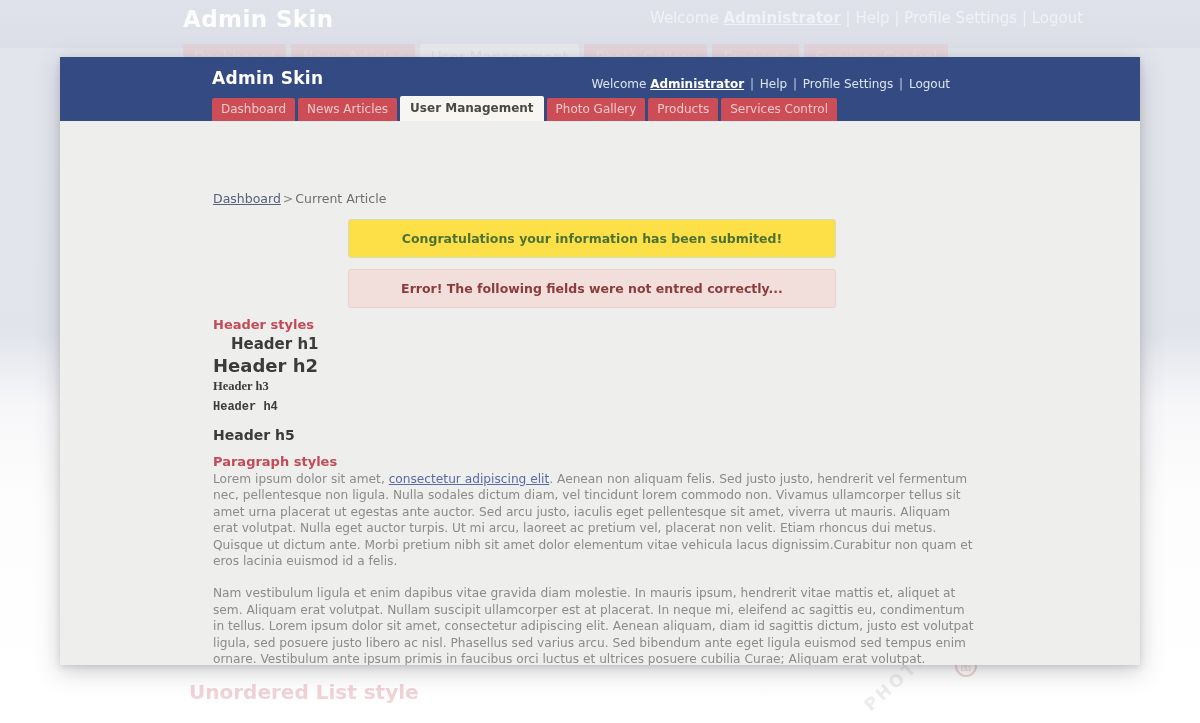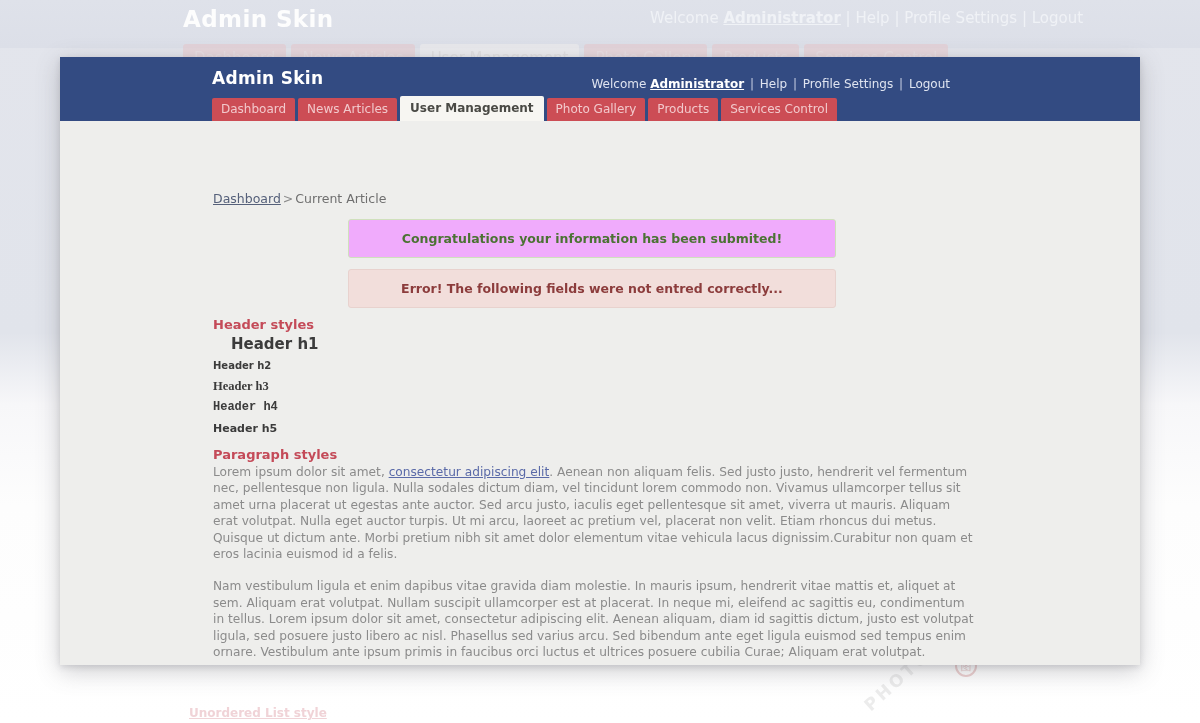--- a/index.html
+++ b/index.html
@@ -60,25 +60,24 @@
     color: #f0d7d9;
     font-size: 15px;
     border-radius: 3px 3px 0 0;
   }
   .bg-tab.active {
     background: #f7f5f3;
     color: #e0dcd6;
   }
   .bg-bottom-text {
     position: absolute;
-    left: 189px; top: 706px;
-    font-size: 12px;
+    left: 189px; top: 680px;
+    font-size: 20px;
     font-weight: bold;
     color: #f0d3d7;
-    text-decoration: underline;
   }
   .bg-mid-text {
     position: absolute;
     left: 188px; top: 638px;
     font-size: 13px;
     color: #ecebe9;
   }
 
   
   .wm {
@@ -227,21 +226,21 @@
     left: 288px;
     width: 488px;
     text-align: center;
     font-size: 12.5px;
     font-weight: bold;
     border-radius: 3px;
     padding: 11px 6px;
   }
   .alert-success {
     top: 98px;
-    background: #f0abfc;
+    background: #fde047;
     border: 1px solid #cfe0bc;
     color: #4b7233;
   }
   .alert-error {
     top: 148px;
     background: #f2dedb;
     border: 1px solid #e8d2ce;
     color: #8c3c3c;
   }
 
@@ -257,24 +256,24 @@
     font-size: 13px;
     margin: 0 0 2px 0;
   }
   .hdr {
     color: #3b3b3b;
     font-weight: bold;
     margin: 0;
     line-height: 21px;
   }
   .h-1 { font-size: 15px; margin-left: 18px; }
-  .h-2 { font-size: 10px; }
+  .h-2 { font-size: 18px; }
   .h-3 { font-size: 12.5px; font-family: Liberation Serif, serif; }
   .h-4 { font-size: 12px; font-family: Liberation Mono, monospace; }
-  .h-5 { font-size: 11px; }
+  .h-5 { font-size: 14px; margin-top: 7px; }
   .h-6 { font-size: 13.5px; }
 
   .para-section { margin-top: 8px; }
   .para {
     font-size: 12.2px;
     line-height: 16.4px;
     color: #8b8b8b;
     margin: 0 0 16px 0;
     text-align: left;
   }

